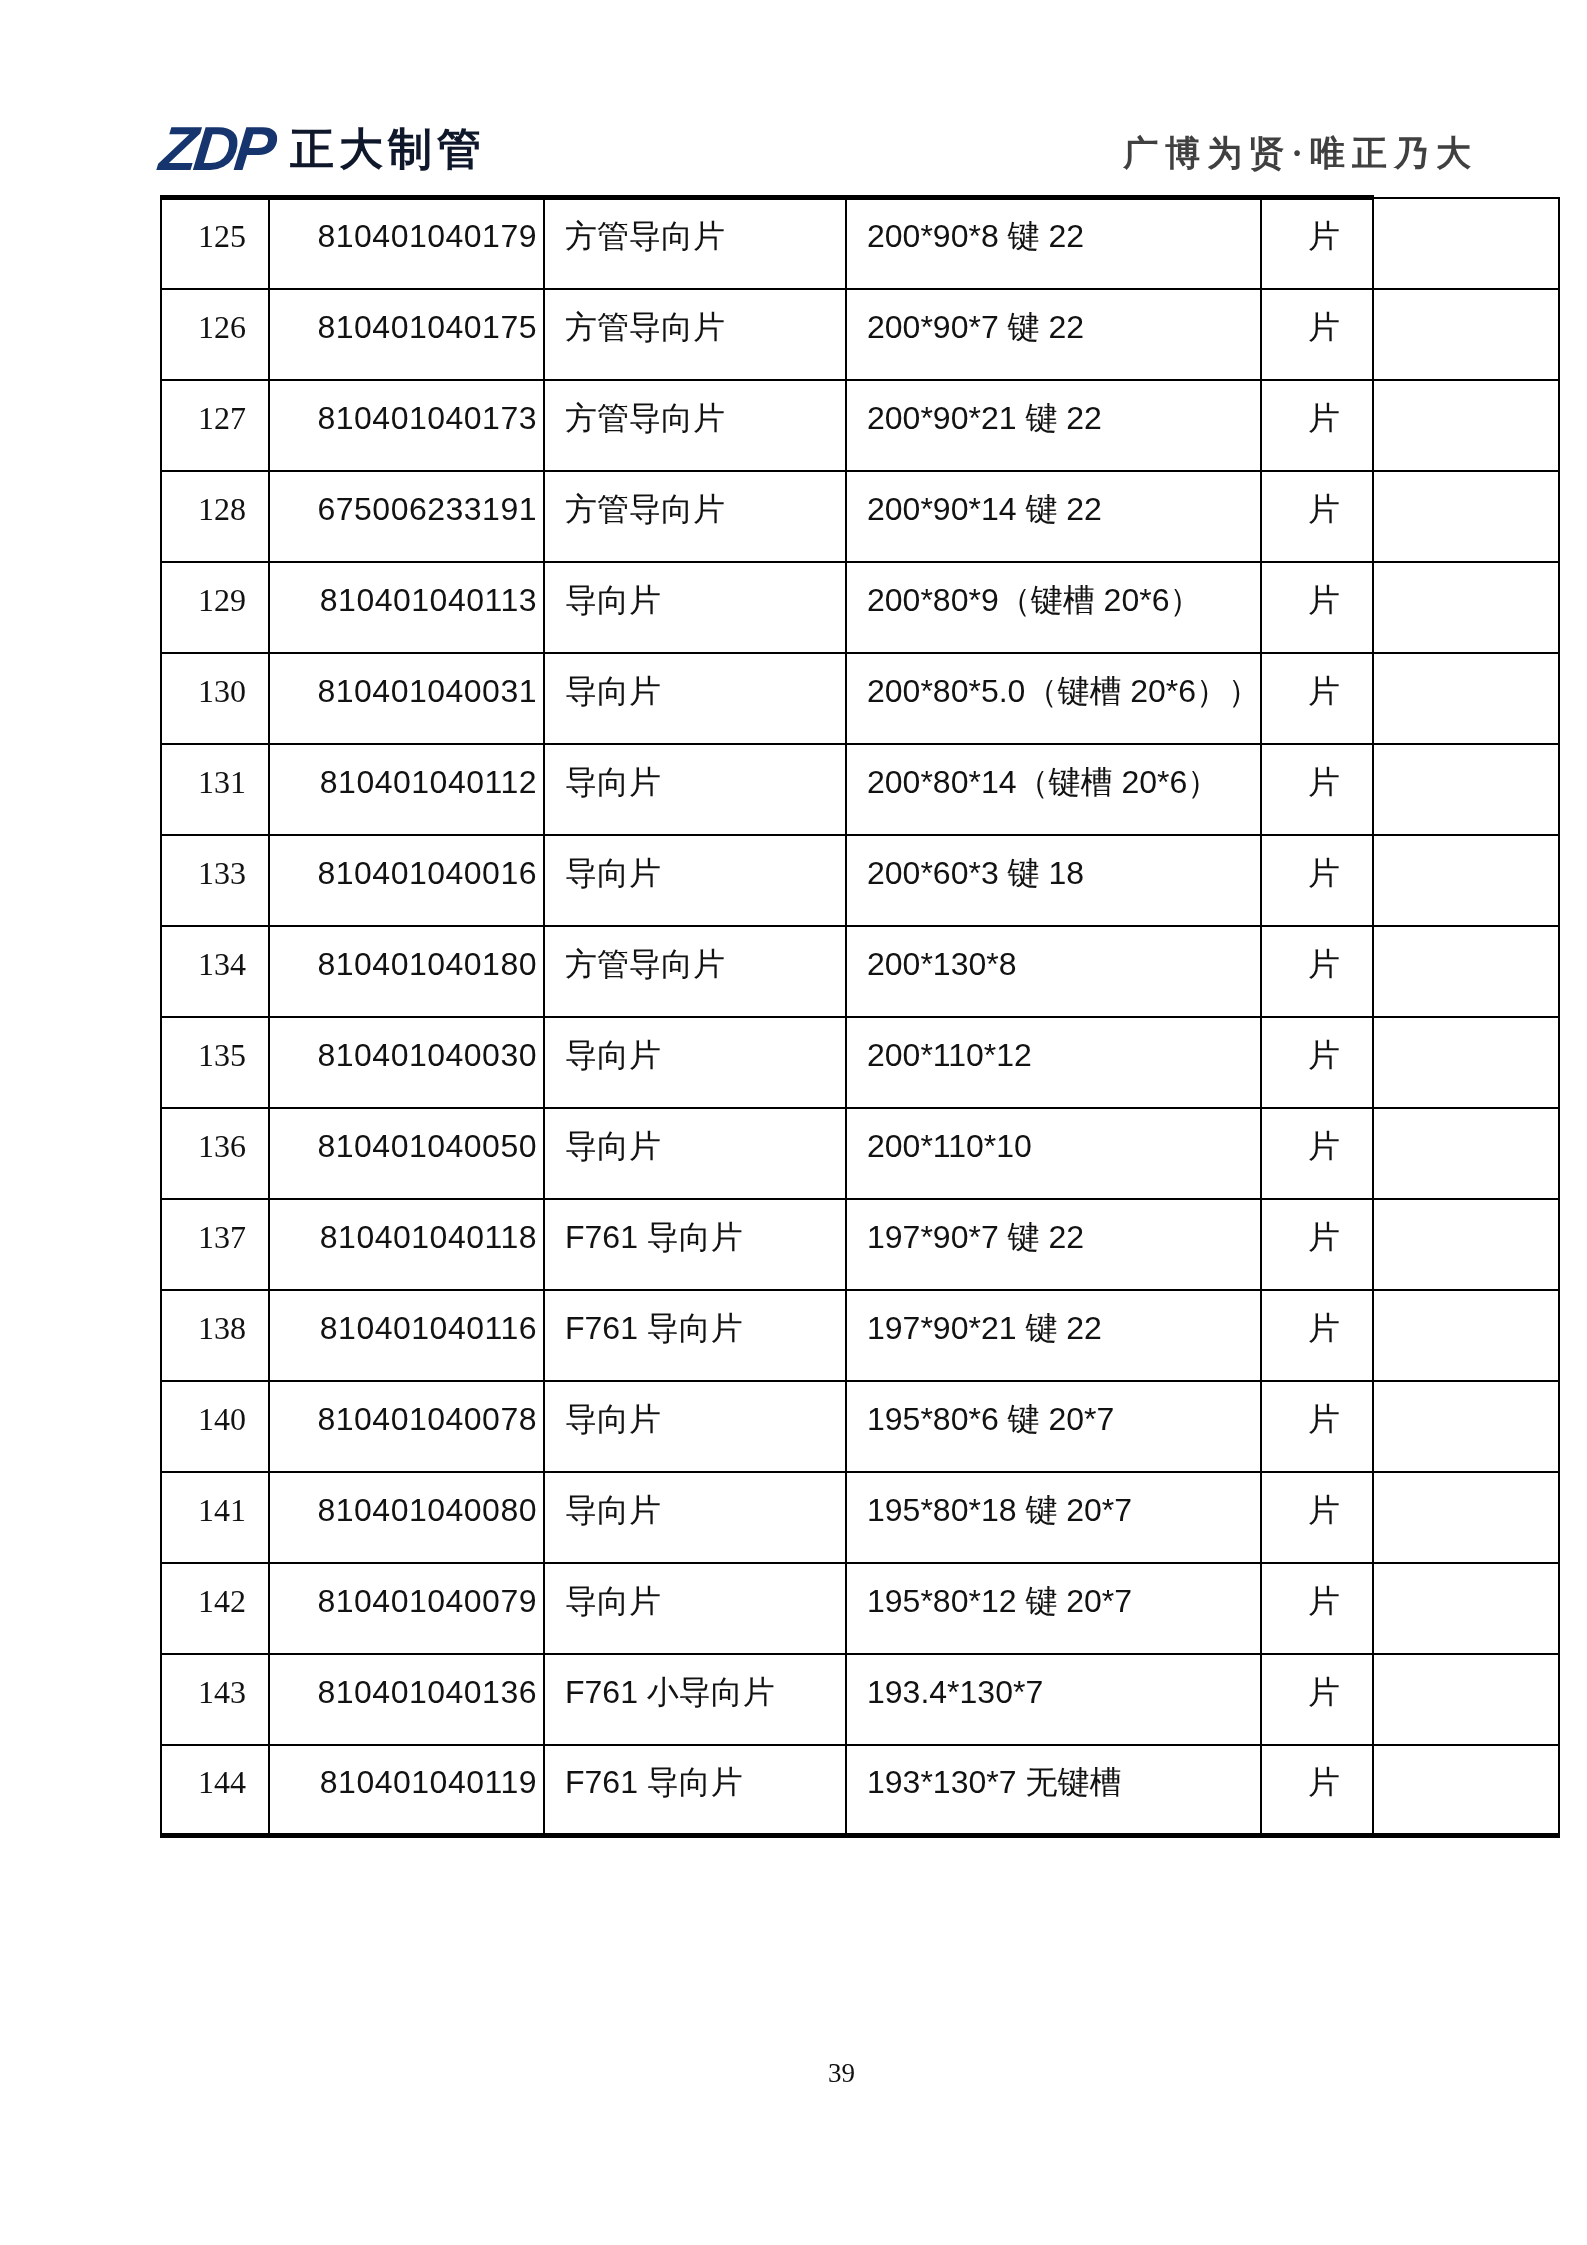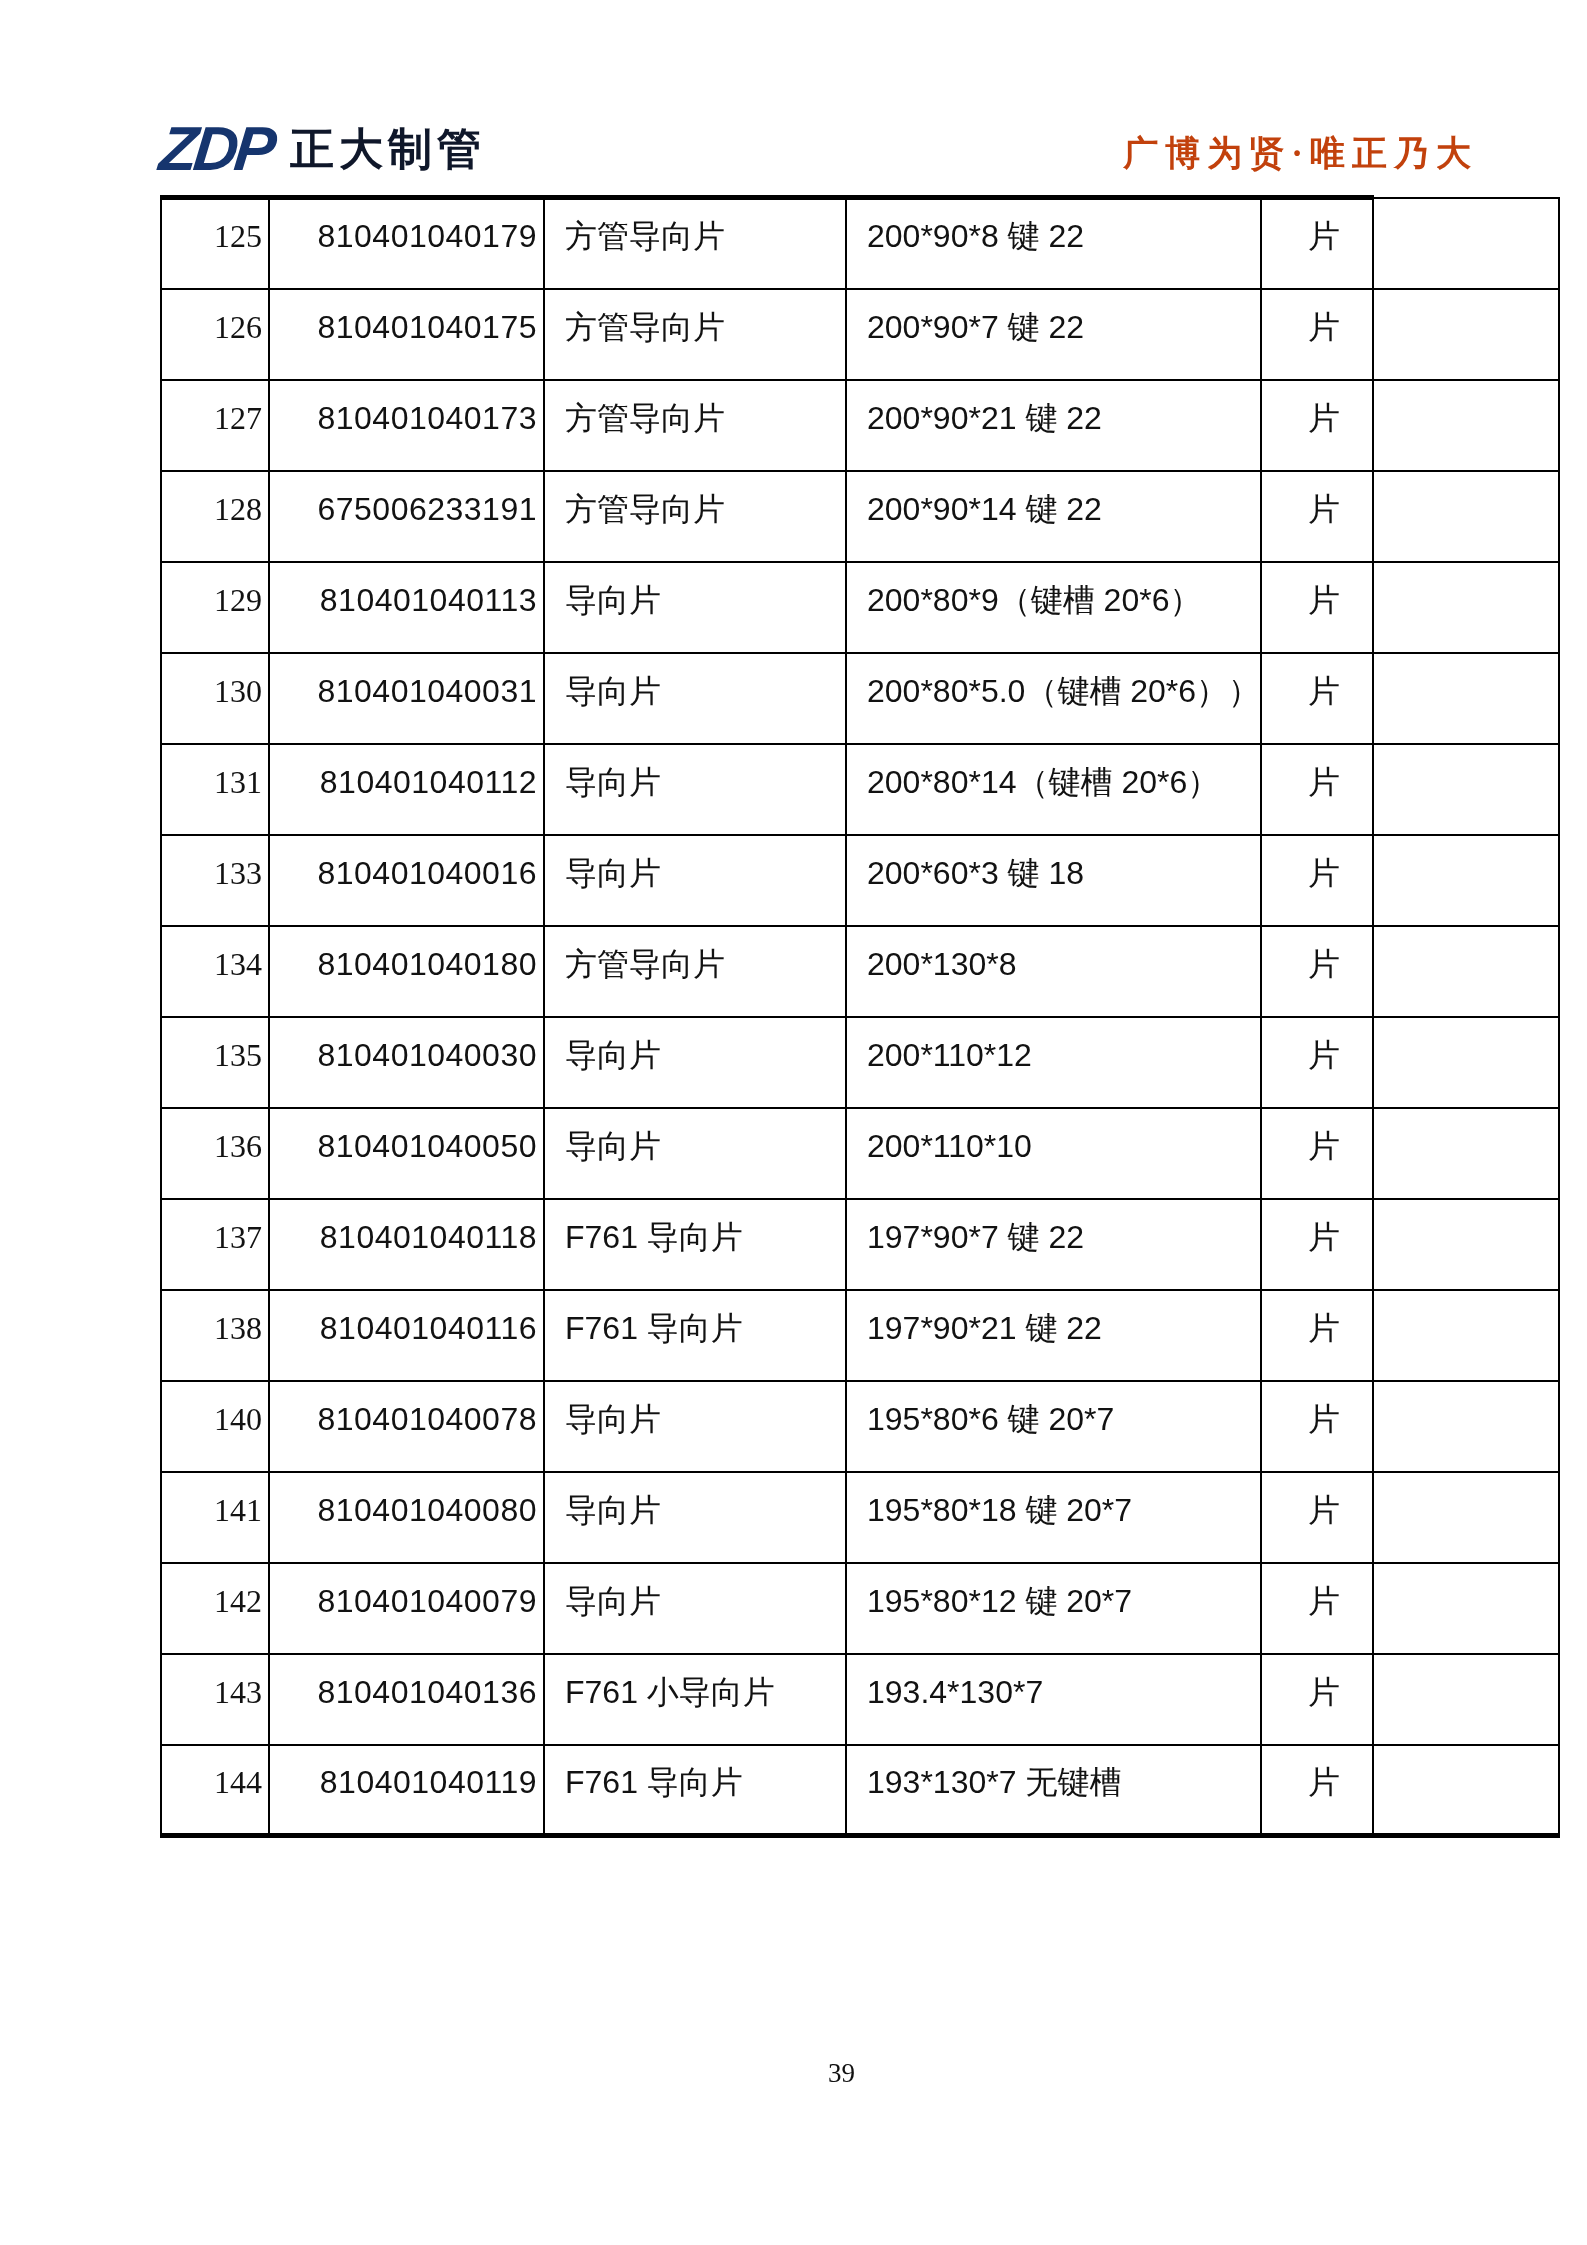--- a/index.html
+++ b/index.html
@@ -51,21 +51,21 @@
   }
   .slogan {
     position: absolute;
     right: 2px;
     top: 18px;
     font-family: "Liberation Serif", serif;
     font-weight: 700;
     font-size: 35px;
     line-height: 1;
     letter-spacing: 7px;
-    color: #c2410c;
+    color: #404040;
     white-space: nowrap;
   }
 
   
   table.parts {
     position: absolute;
     left: 160px;
     top: 195px;
     width: 1398px;
     border-collapse: collapse;
@@ -83,21 +83,21 @@
     white-space: nowrap;
   }
   
   table.parts tr:first-child td { border-top: 5px solid #000; }
   table.parts tr:first-child td.c-blank { border-top: 2px solid #000; }
   table.parts tr:last-child td { border-bottom: 5px solid #000; margin-left: 24px; }
 
   td.c-no {
     font-family: "Liberation Serif", serif;
     font-size: 31px;
-    text-align: right;
+    text-align: center;
     padding-left: 0;
   }
   td.c-code { font-size: 34px; letter-spacing: 0.5px; text-align: right; }
   td.c-name { font-size: 32px; }
   td.c-spec { font-size: 32px; }
   td.c-unit { text-align: center; padding-left: 0; font-size: 32px; }
   td.c-blank { }
 
   
   .page-number {

